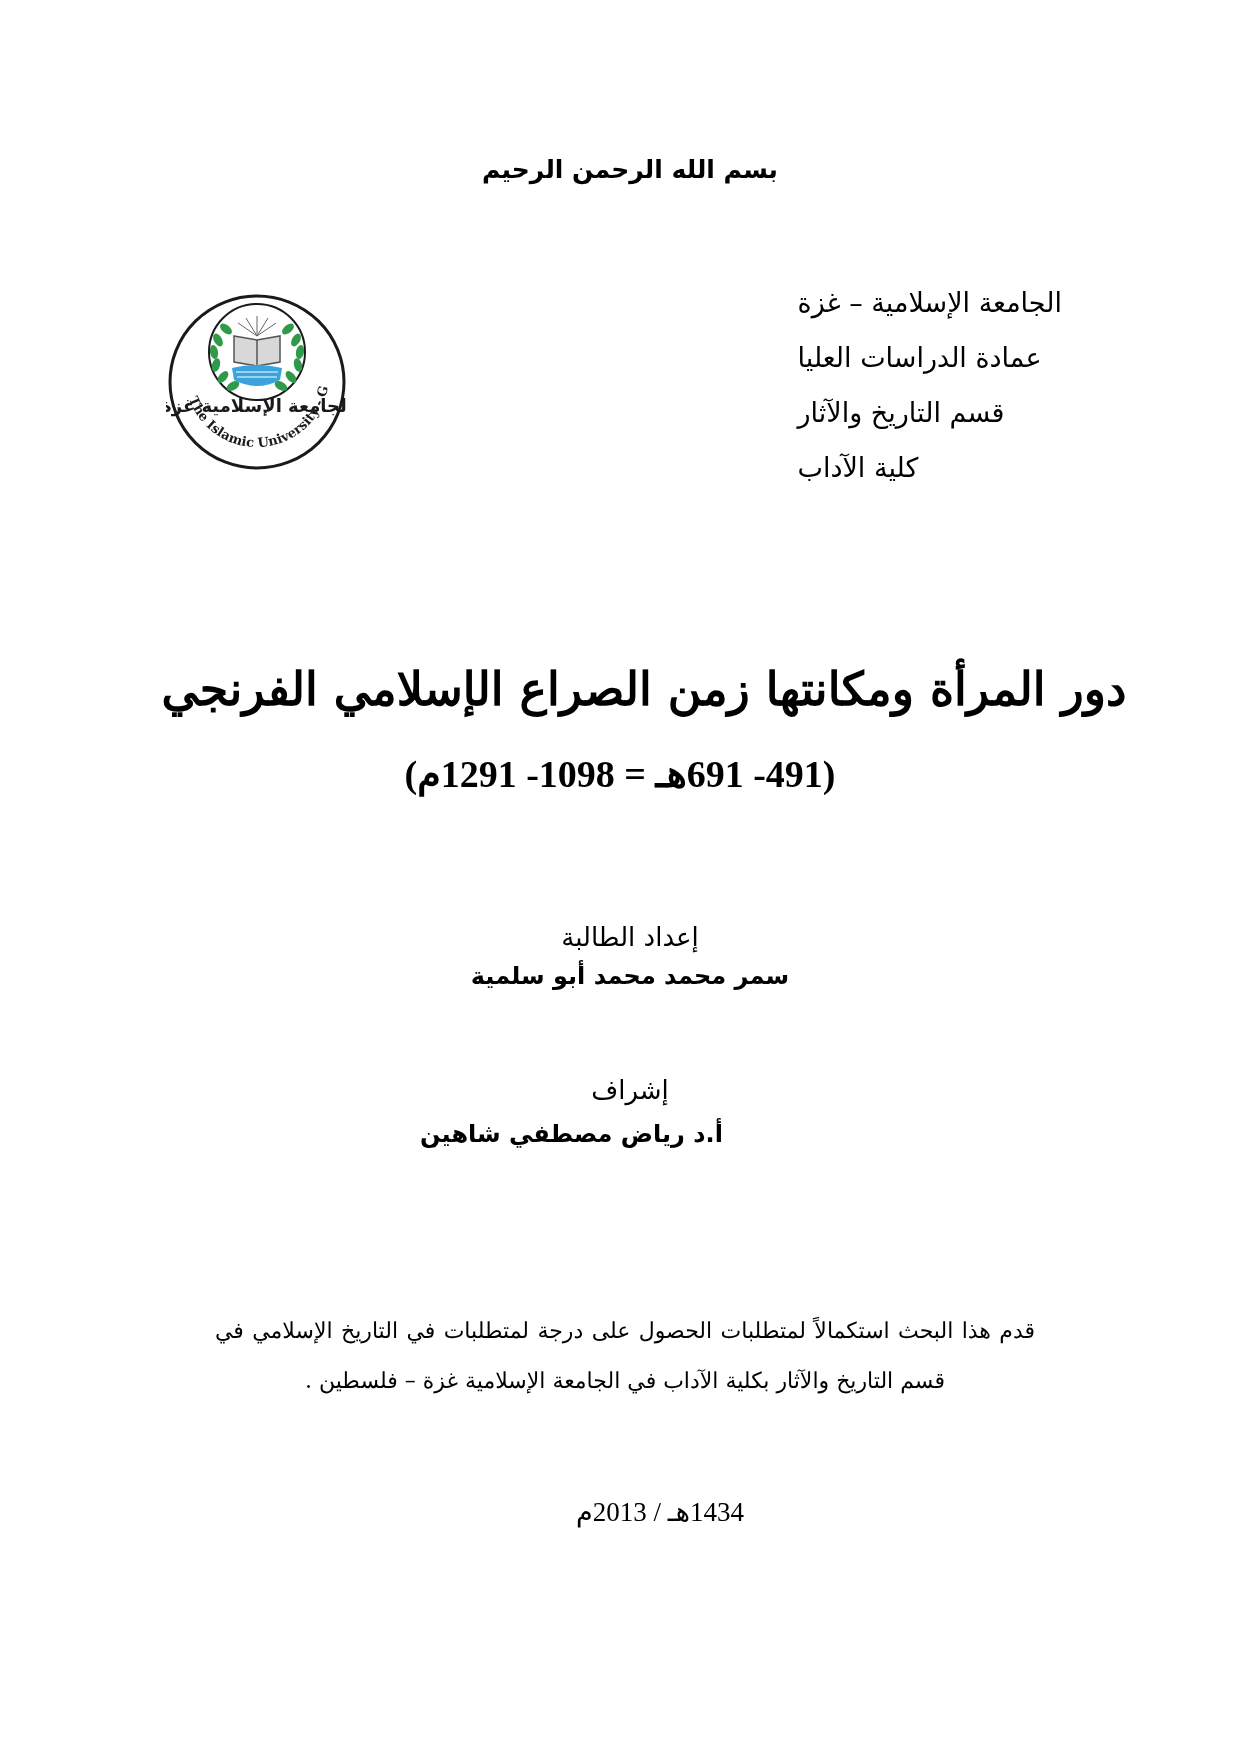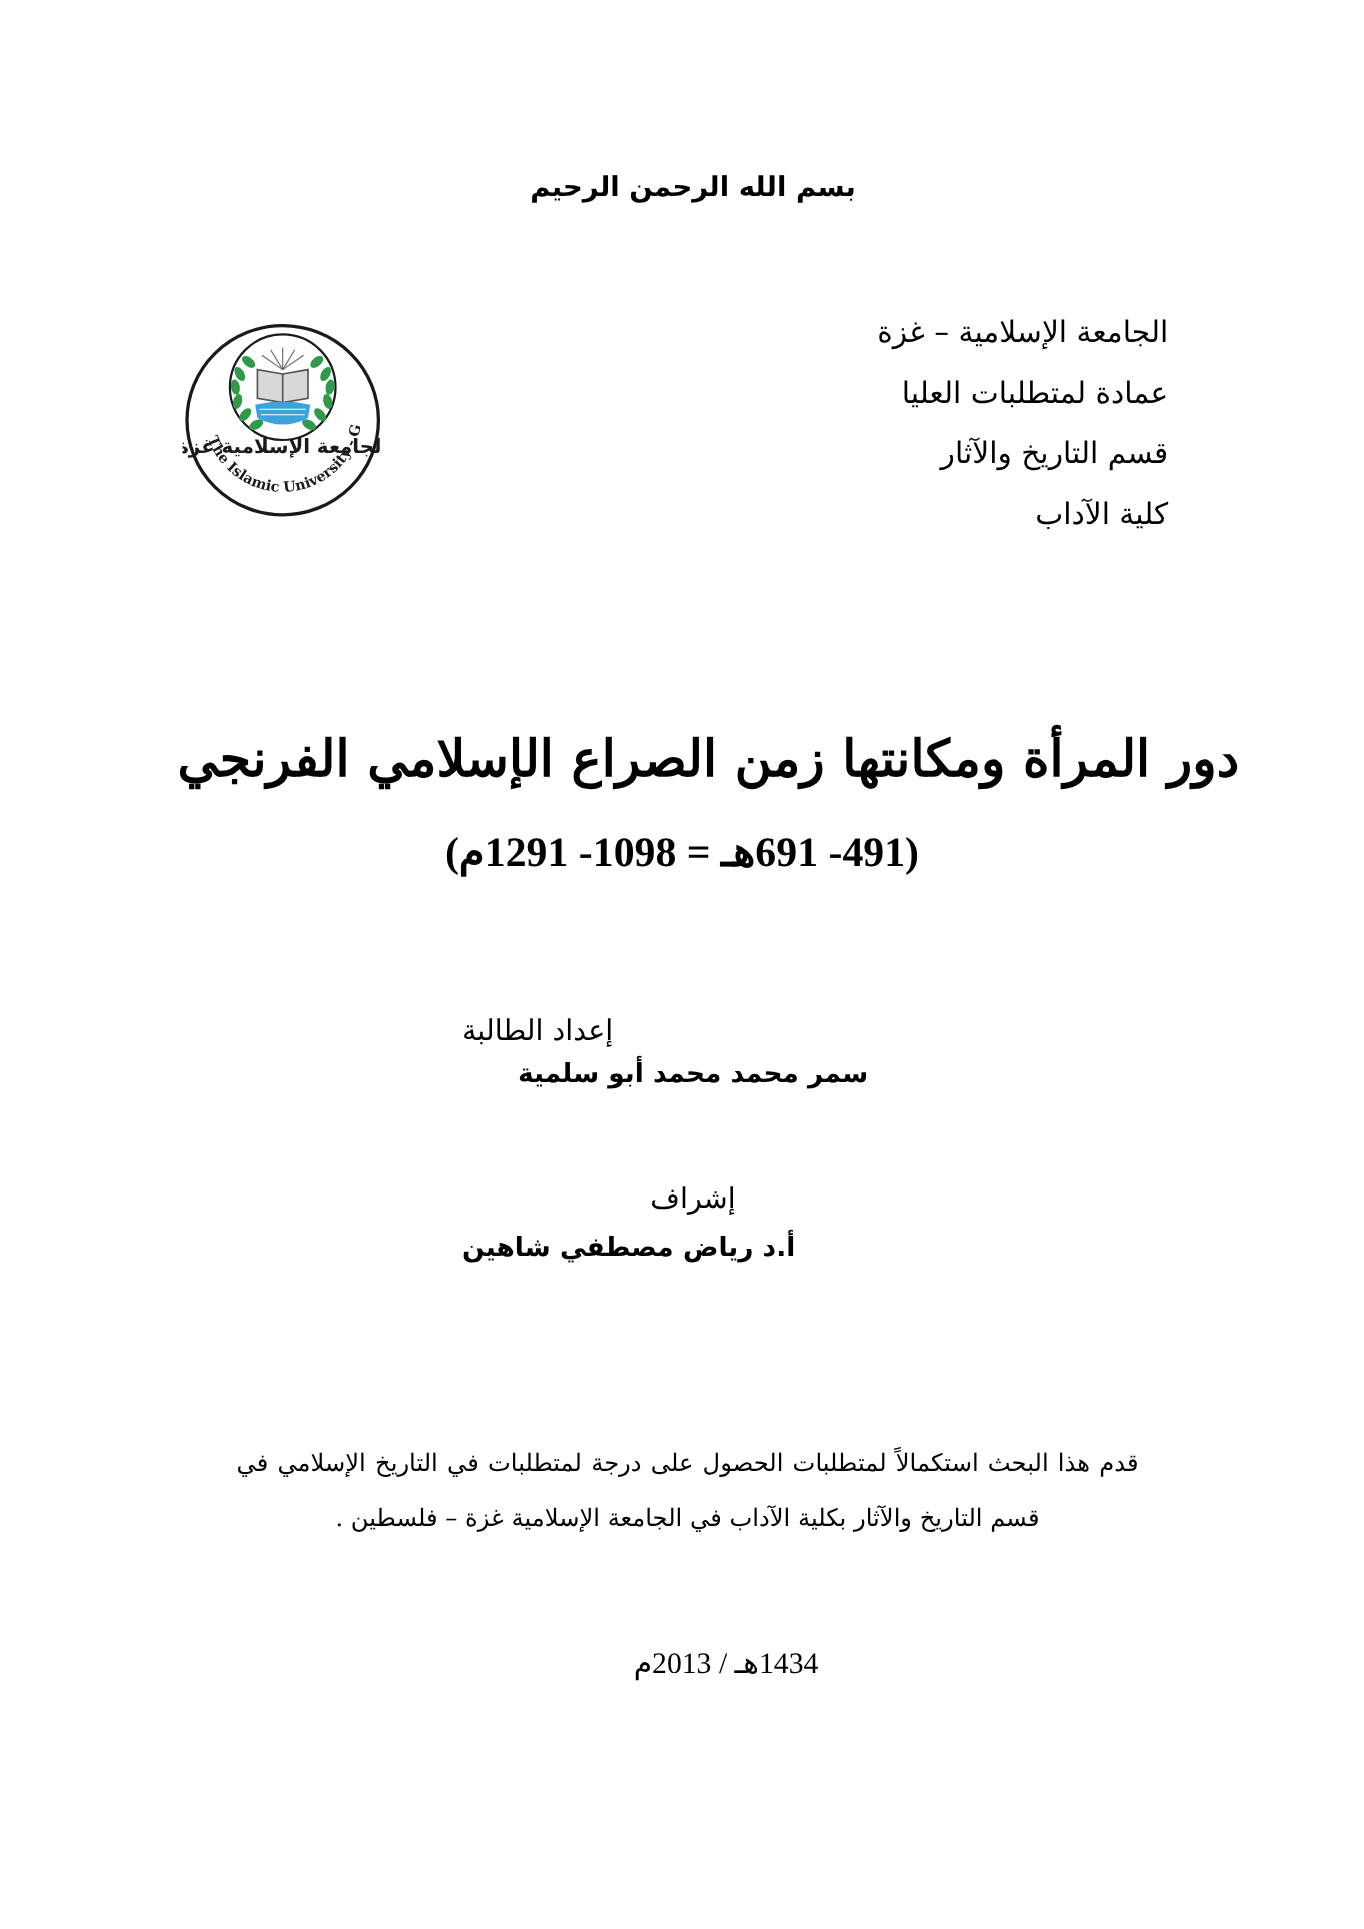--- a/index.html
+++ b/index.html
@@ -3,21 +3,21 @@
 <meta charset="utf-8">
 <style>
   html, body { margin: 0; padding: 0; background: #ffffff; }
   body { width: 1240px; height: 1754px; position: relative; overflow: hidden; color: #000; }
   .abs { position: absolute; }
   .center-x { left: 0; width: 1240px; text-align: center; }
   [dir="rtl"] { direction: rtl; unicode-bidi: embed; }
 
   .basmala { top: 155px; font-family: "DejaVu Sans", sans-serif; font-weight: bold; font-size: 25px; left: 480px; width: 300px; text-align: center; }
 
-  .inst-block { top: 275px; right: 178px; text-align: right; font-family: "DejaVu Sans", sans-serif; font-size: 27px; line-height: 55px; }
+  .inst-block { top: 275px; right: 178px; text-align: left; font-family: "DejaVu Sans", sans-serif; font-size: 27px; line-height: 55px; }
   .inst-line { display: block; white-space: nowrap; }
 
   .logo { top: 292px; left: 166px; width: 182px; height: 180px; }
 
   .title { top: 662px; font-family: "DejaVu Serif", serif; font-weight: bold; font-size: 46px; letter-spacing: -0.5px; padding-left: 24px; }
   .dates { top: 752px; font-family: "Liberation Serif", serif; font-weight: bold; font-size: 38px; }
 
   .prep-label { top: 922px; font-family: "DejaVu Sans", sans-serif; font-size: 26px; left: 420px; width: 420px; }
   .student { top: 962px; font-family: "DejaVu Sans", sans-serif; font-weight: bold; font-size: 24px; left: 420px; width: 420px; }
 
@@ -73,29 +73,29 @@
     <path id="arcText" d="M20 95 A72 72 0 0 0 162 95" fill="none"></path>
     <text font-family="DejaVu Serif, serif" font-size="13" font-weight="bold" fill="#1a1a1a">
       <textPath href="#arcText" startOffset="6%">The Islamic University - Gaza</textPath>
     </text>
     <text x="91" y="120" text-anchor="middle" font-family="DejaVu Sans, sans-serif" font-size="18" font-weight="bold" fill="#1a1a1a" direction="rtl">الجامعة الإسلامية غزة</text>
   </svg>
 </div>
 
 <div class="abs inst-block" dir="rtl">
   <span class="inst-line">الجامعة الإسلامية – غزة</span>
-  <span class="inst-line">عمادة لمتطلبات العليا</span>
+  <span class="inst-line">عمادة الدراسات العليا</span>
   <span class="inst-line">قسم التاريخ والآثار</span>
   <span class="inst-line">كلية الآداب</span>
 </div>
 
 <div class="abs center-x title" dir="rtl">دور المرأة ومكانتها زمن الصراع الإسلامي الفرنجي</div>
 <div class="abs center-x dates" dir="rtl">(491- 691هـ = 1098- 1291م)</div>
 
-<div class="abs prep-label" dir="rtl" style="text-align:left">إعداد الطالبة</div>
+<div class="abs prep-label" dir="rtl" style="text-align:center">إعداد الطالبة</div>
 <div class="abs student" dir="rtl" style="text-align:center">سمر محمد محمد أبو سلمية</div>
 
 <div class="abs sup-label" dir="rtl" style="text-align:center">إشراف</div>
 <div class="abs supervisor" dir="rtl" style="text-align:left">أ.د رياض مصطفي شاهين</div>
 
 <div class="abs statement" dir="rtl">قدم هذا البحث استكمالاً لمتطلبات الحصول على درجة لمتطلبات في التاريخ الإسلامي في قسم التاريخ والآثار بكلية الآداب في الجامعة الإسلامية غزة – فلسطين .</div>
 
 <div class="abs year" dir="rtl" style="text-align:center">1434هـ / 2013م</div>
 
 </body></html>

